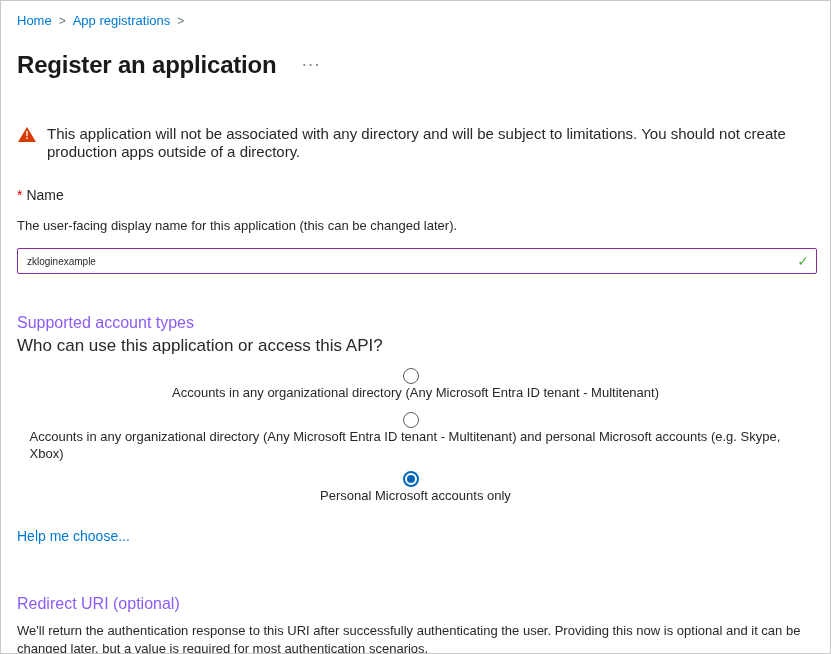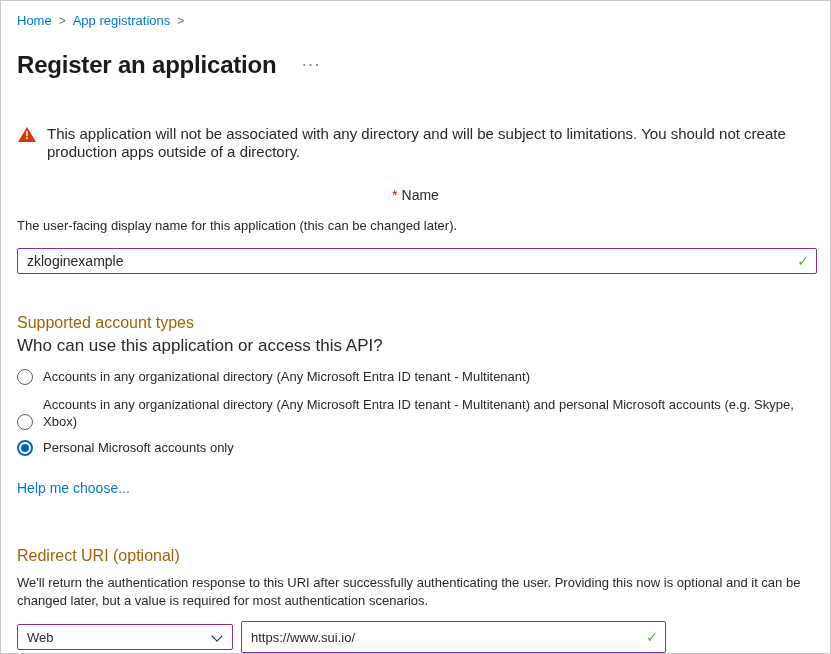--- a/index.html
+++ b/index.html
@@ -38,47 +38,47 @@
   .warning{margin-top:45px;display:flex;align-items:flex-start;}
   .warn-icon{position:relative;width:20px;height:18px;flex:0 0 auto;margin-right:10px;margin-top:1px;}
   .warn-tri{position:absolute;left:1px;top:1px;width:0;height:0;
     border-left:9px solid transparent;border-right:9px solid transparent;
     border-bottom:15px solid var(--warning-orange,#d83b01);}
   .warn-bang{position:absolute;left:0;top:3px;width:20px;text-align:center;
     color:#fff;font-size:10px;font-weight:700;line-height:14px;}
   .warning-text{font-size:15px;line-height:18px;max-width:768px;}
 
   
-  .field-label{margin-top:26px;font-size:14px;line-height:17px;text-align:center;}
+  .field-label{margin-top:26px;font-size:14px;line-height:17px;}
   .req{color:var(--required-red,#e50000);margin-right:4px;}
   .field-desc{margin-top:13px;font-size:13px;line-height:17px;}
   .text-input-wrap{margin-top:14px;position:relative;width:800px;}
   .text-input{
     width:100%;height:26px;
     border:1px solid var(--border-purple,#8a2da5);
     background:#fff;border-radius:2px;
     font-family:"Liberation Sans", sans-serif;
-    font-size:14px;color:var(--text-dark,#292827);
+    font-size:10px;color:var(--text-dark,#292827);
     padding:0 26px 0 9px;outline:none;
   }
   .valid-check{
     position:absolute;right:8px;top:50%;transform:translateY(-50%);
     color:var(--valid-green,#57a64a);font-size:14px;pointer-events:none;
   }
 
   
-  .section-heading{font-size:16px;line-height:20px;font-weight:400;color:#a16207;}
+  .section-heading{font-size:16px;line-height:20px;font-weight:400;color:#8b5cf6;}
   .mt-sat{margin-top:39px;}
   .mt-uri{margin-top:49px;}
   .section-question{margin-top:4px;font-size:17px;line-height:17px;}
   .section-desc{margin-top:8px;font-size:13px;line-height:18px;max-width:800px;}
 
   
   .radio-group{margin-top:14px;}
-  .radio-row{display:flex;align-items:flex-end;cursor:pointer;margin-top:11px;}
+  .radio-row{display:flex;align-items:center;cursor:pointer;margin-top:11px;flex-direction:column;}
   .radio-row:first-child{margin-top:0;}
   .radio-outer{
     flex:0 0 auto;width:16px;height:16px;border-radius:50%;
     border:1px solid #605e5c;background:#fff;margin-right:10px;margin-top:0px;position:relative;
   }
   .radio-row.selected .radio-outer{border:2px solid var(--radio-blue,#0067b8);}
   .radio-row.selected .radio-outer::after{
     content:"";position:absolute;left:2px;top:2px;right:2px;bottom:2px;
     border-radius:50%;background:var(--radio-blue,#0067b8);
   }

